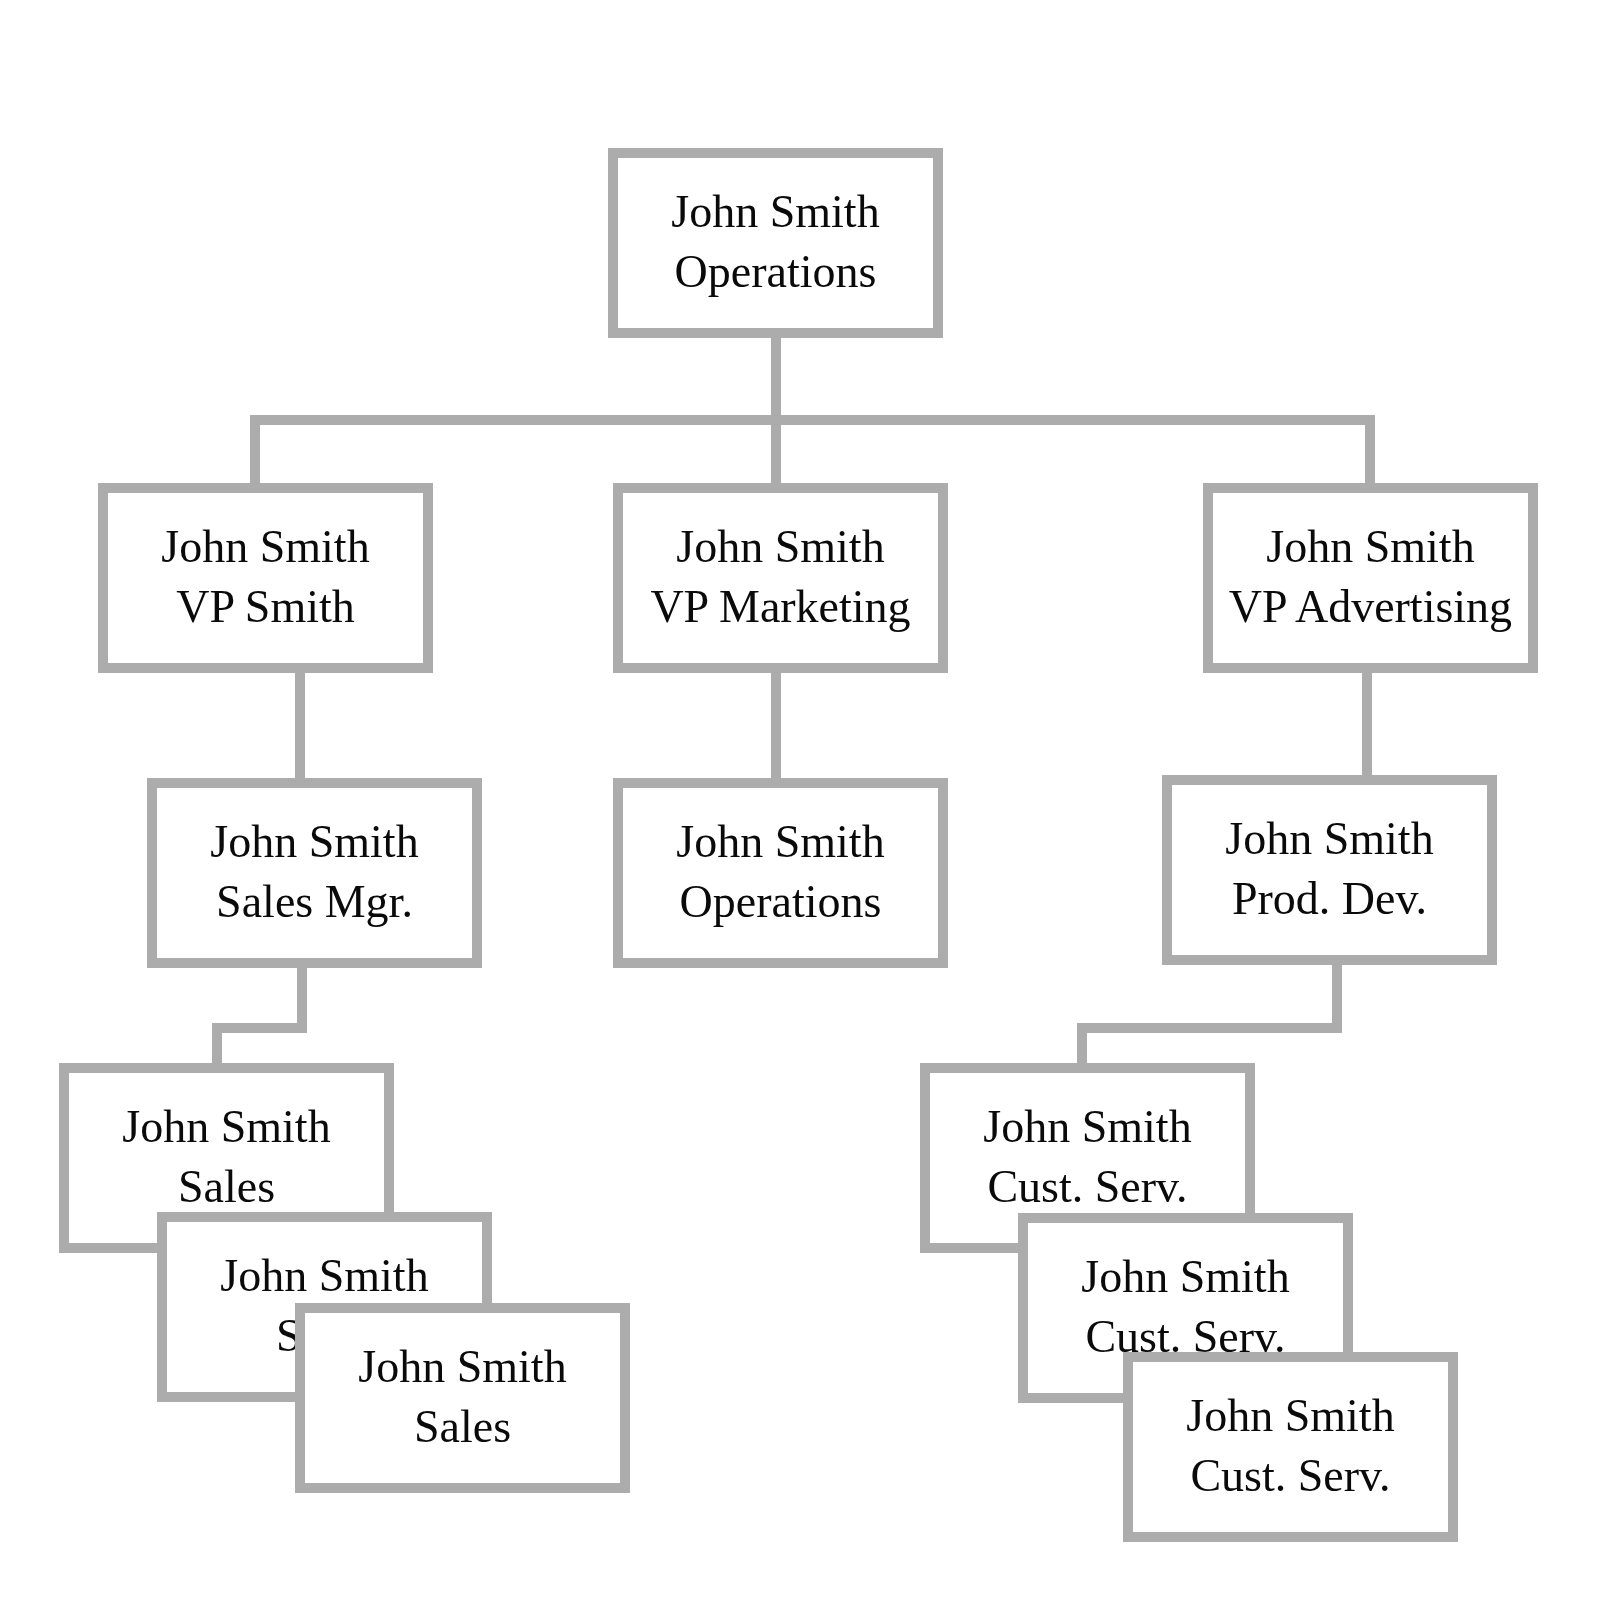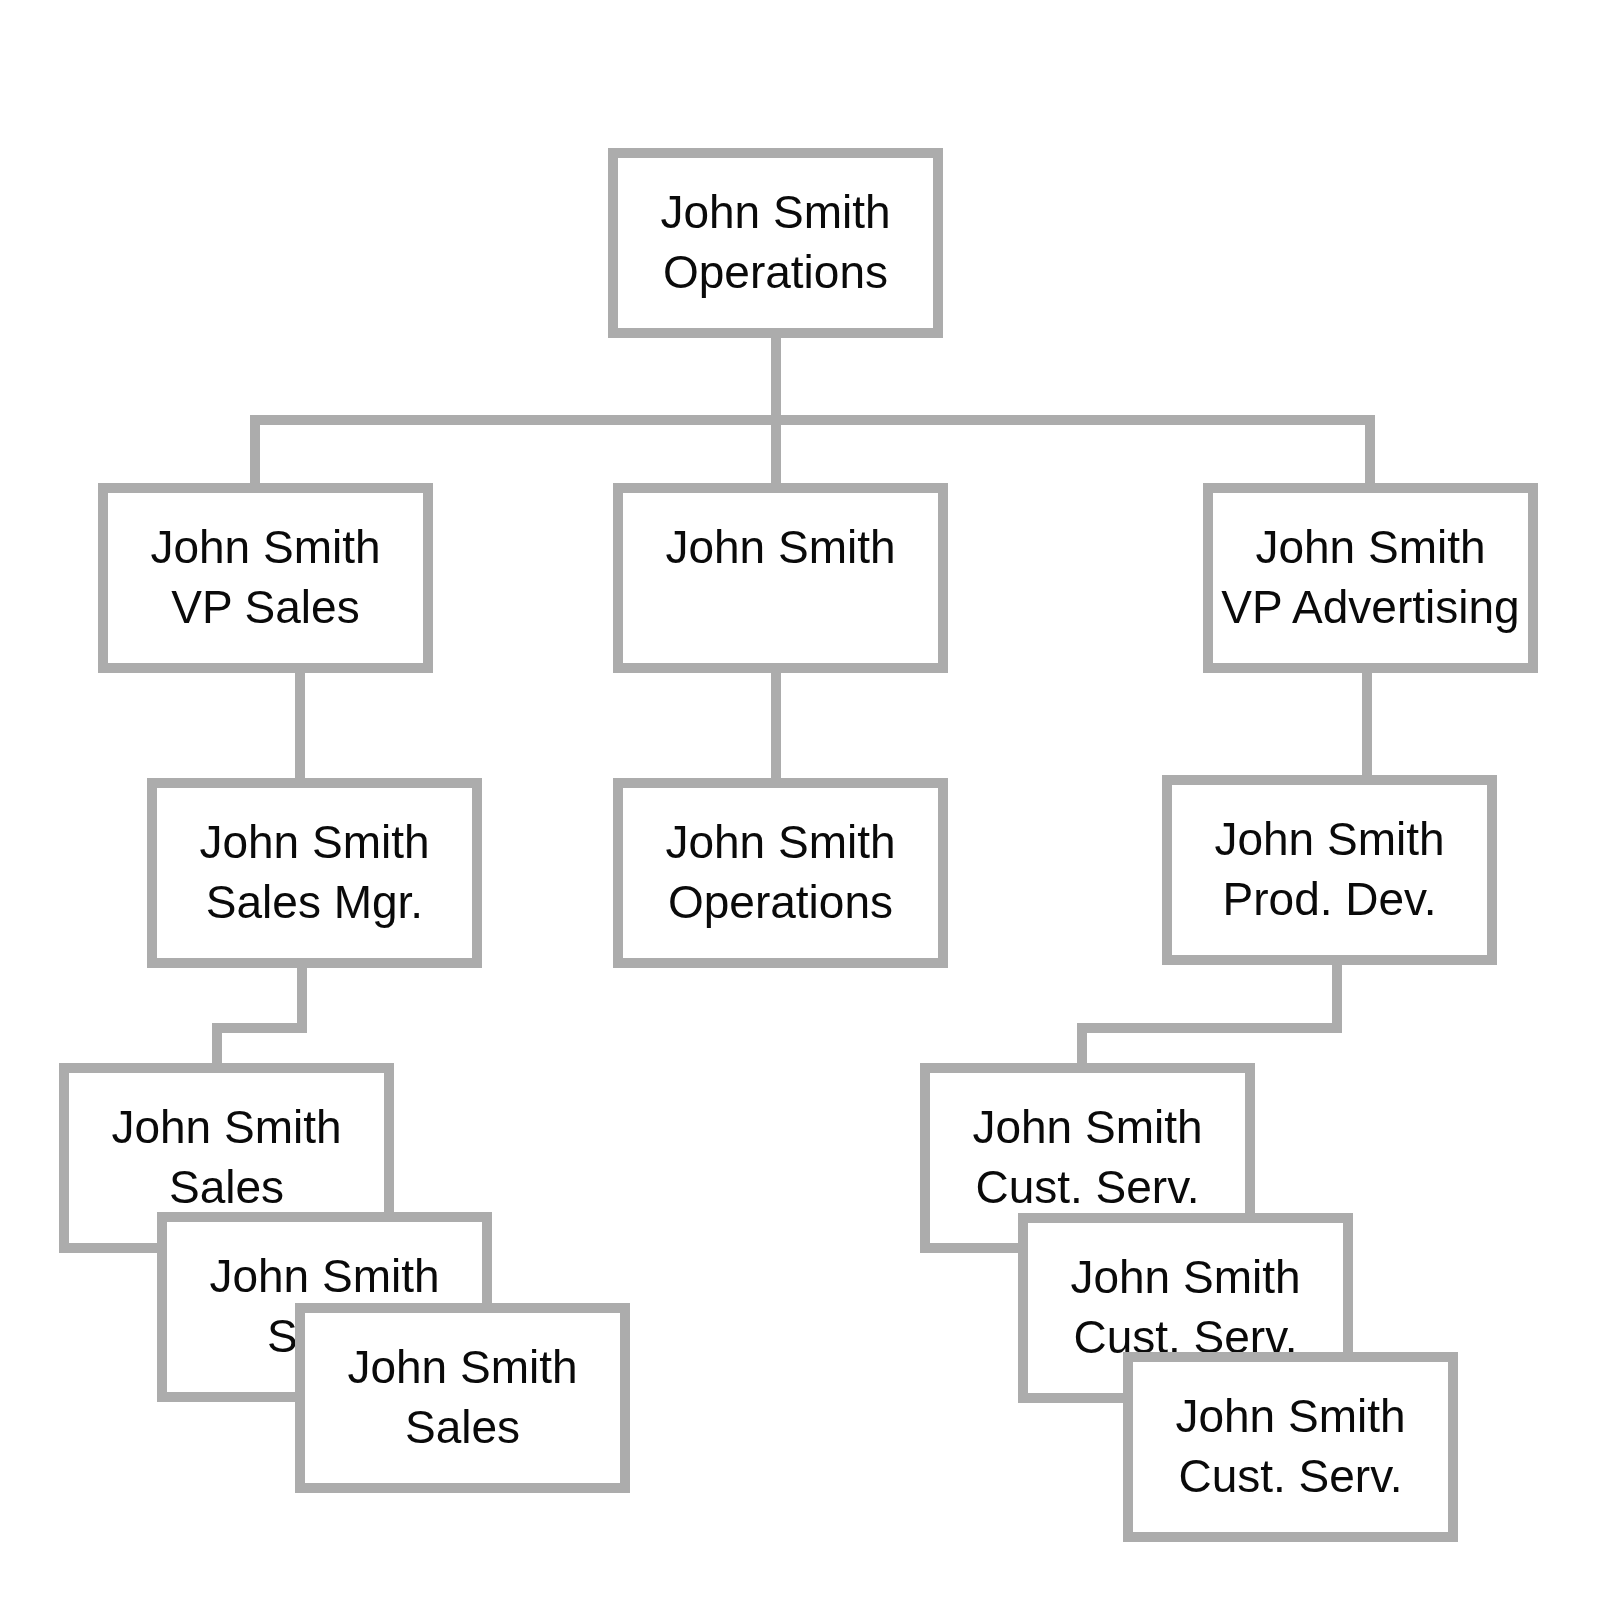--- a/index.html
+++ b/index.html
@@ -18,20 +18,21 @@
     position:absolute;
     width:315px;height:146px;            
     padding-top:24px;
     border:10px solid var(--line,#acacac);
     background:var(--node-bg,#ffffff);
     color:var(--text,#0a0a0a);
     text-align:center;
     font-size:46px;
     line-height:60px;
     white-space:nowrap;
+    font-family:Liberation Serif, serif;
   }
   .node div{width:100%;}
 </style>
 </head>
 <body>
 
 <div class="canvas">
 
   <div class="conn" style="left:771px;top:338px;width:10px;height:145px"></div>
   <div class="conn" style="left:250px;top:415px;width:1125px;height:10px"></div>
@@ -47,25 +48,26 @@
   <div class="conn" style="left:1077px;top:1023px;width:265px;height:10px"></div>
   <div class="conn" style="left:1077px;top:1023px;width:10px;height:40px"></div>
 
   <div class="node" style="left:608px;top:148px">
     <div>John Smith</div>
     <div>Operations</div>
   </div>
 
   <div class="node" style="left:98px;top:483px">
     <div>John Smith</div>
-    <div>VP Sales</div>
+    <div>VP Smith</div>
   </div>
 
   <div class="node" style="left:613px;top:483px">
     <div>John Smith</div>
+    <div>VP Marketing</div>
   </div>
 
   <div class="node" style="left:1203px;top:483px">
     <div>John Smith</div>
     <div>VP Advertising</div>
   </div>
 
   <div class="node" style="left:147px;top:778px">
     <div>John Smith</div>
     <div>Sales Mgr.</div>

